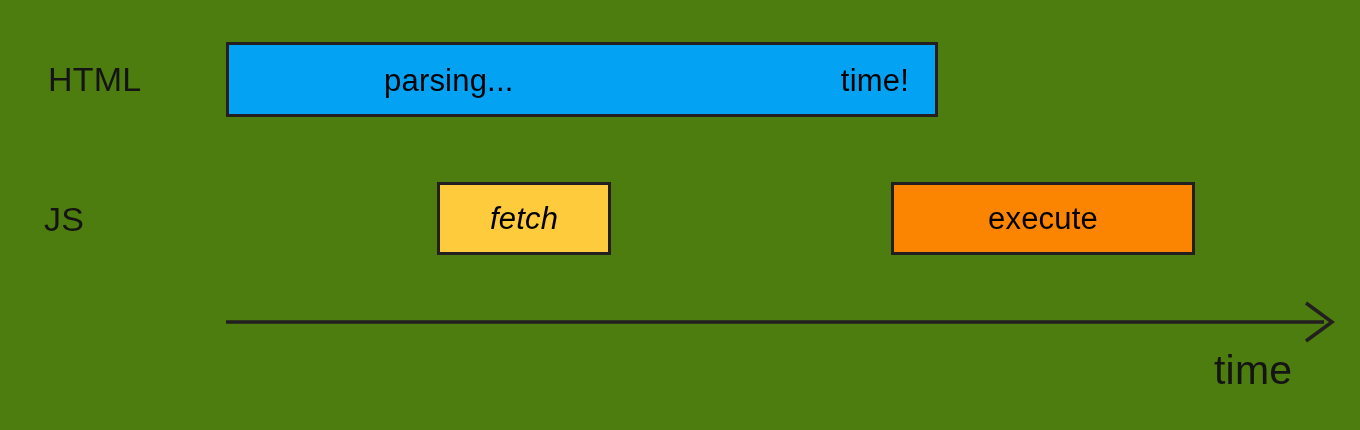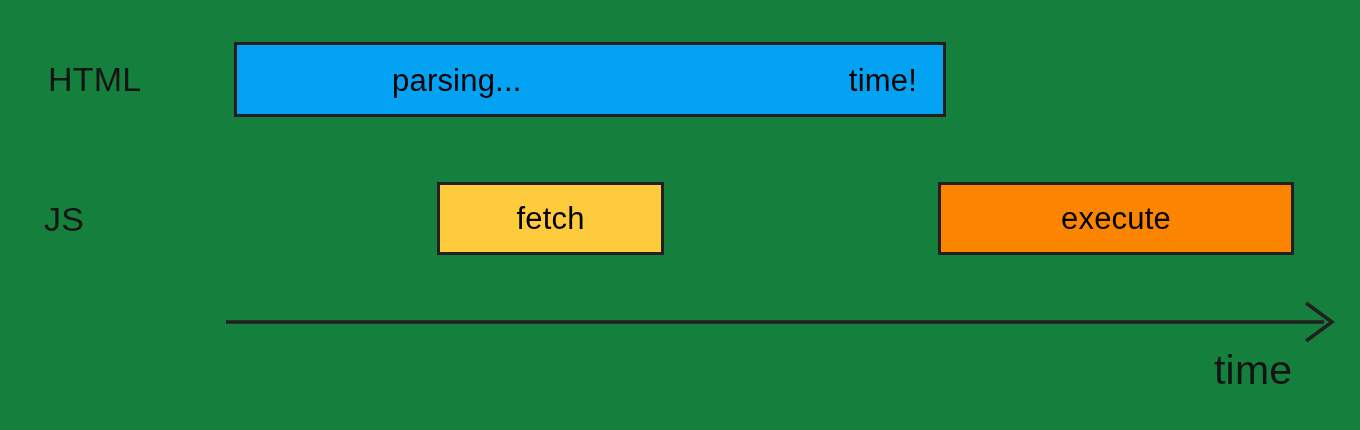--- a/index.html
+++ b/index.html
@@ -5,21 +5,21 @@
 <style>
   html, body {
     margin: 0;
     padding: 0;
     background: #ffffff;
   }
   #canvas {
     position: relative;
     width: 1360px;
     height: 430px;
-    background: #15803d;
+    background: #4d7c0f;
     font-family: "Liberation Sans", "DejaVu Sans", sans-serif;
     overflow: hidden;
   }
 
   
   .row-label {
     position: absolute;
     font-size: 34px;
     line-height: 1;
     color: #141414;
@@ -46,45 +46,45 @@
     white-space: nowrap;
     letter-spacing: 0.2px;
   }
 
   #bar-html {
     left: 226px;
     top: 42px;
     width: 712px;
     height: 75px;
     background: #03a2f3;
-    margin-left: 8px;
   }
   #bar-html-parsing {
     left: 155px;
     top: 50%;
     transform: translateY(-50%);
   }
   #bar-html-done {
     right: 26px;
     top: 50%;
     transform: translateY(-50%);
   }
 
   #bar-fetch {
     left: 437px;
     top: 182px;
-    width: 227px;
+    width: 174px;
     height: 73px;
     background: #fdcb3c;
     justify-content: center;
+    font-style: italic;
   }
   #bar-execute {
-    left: 938px;
+    left: 891px;
     top: 182px;
-    width: 356px;
+    width: 304px;
     height: 73px;
     background: #fb8500;
     justify-content: center;
   }
   .bar-center-text {
     position: relative;
     font-size: 31px;
     line-height: 1;
     color: #000000;
     white-space: nowrap;

